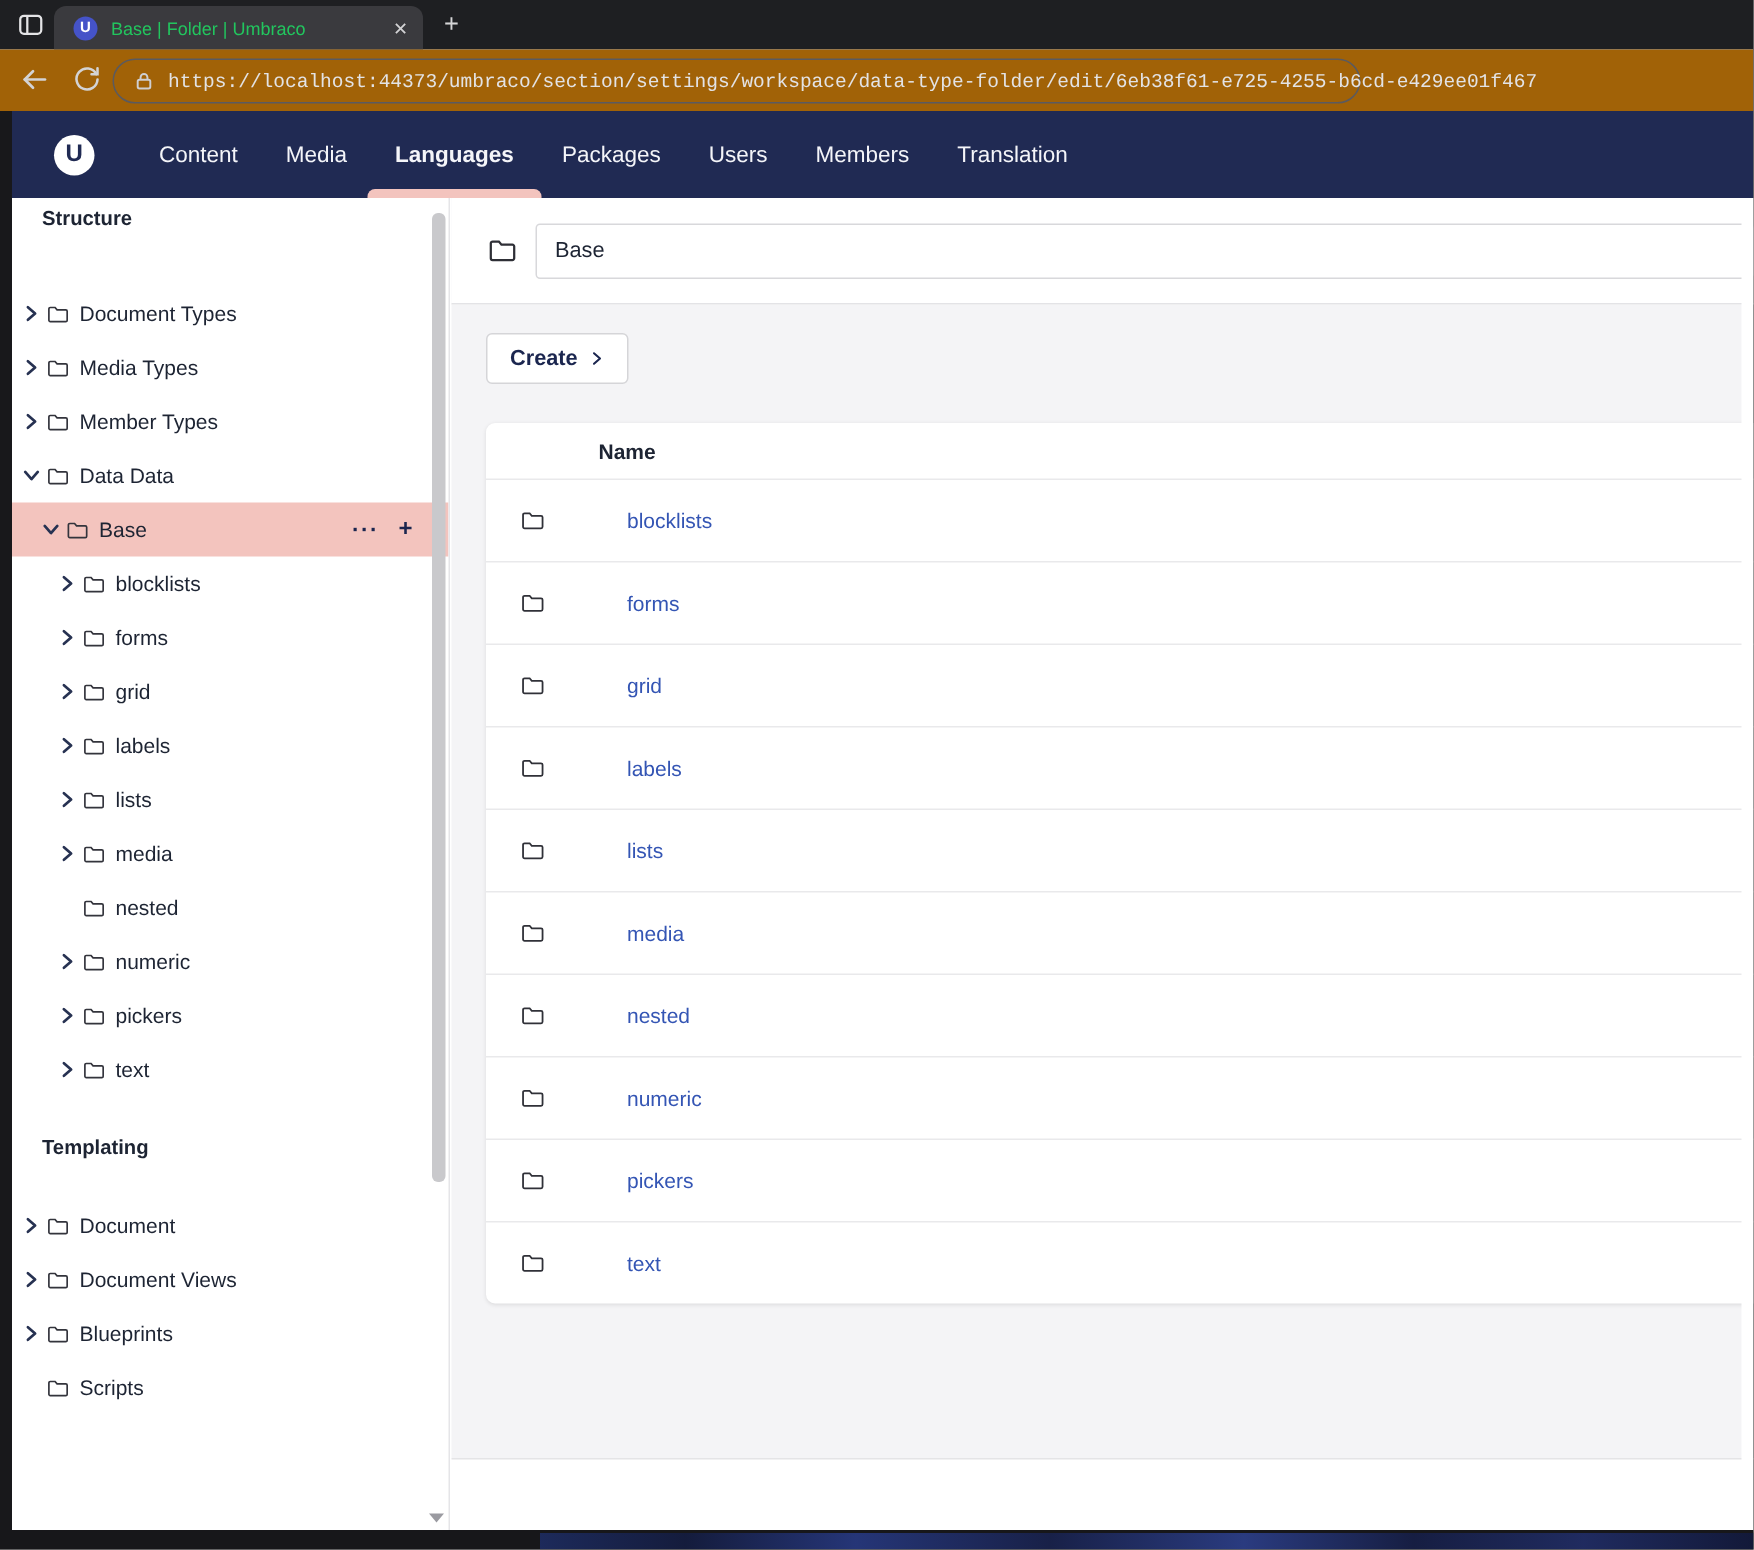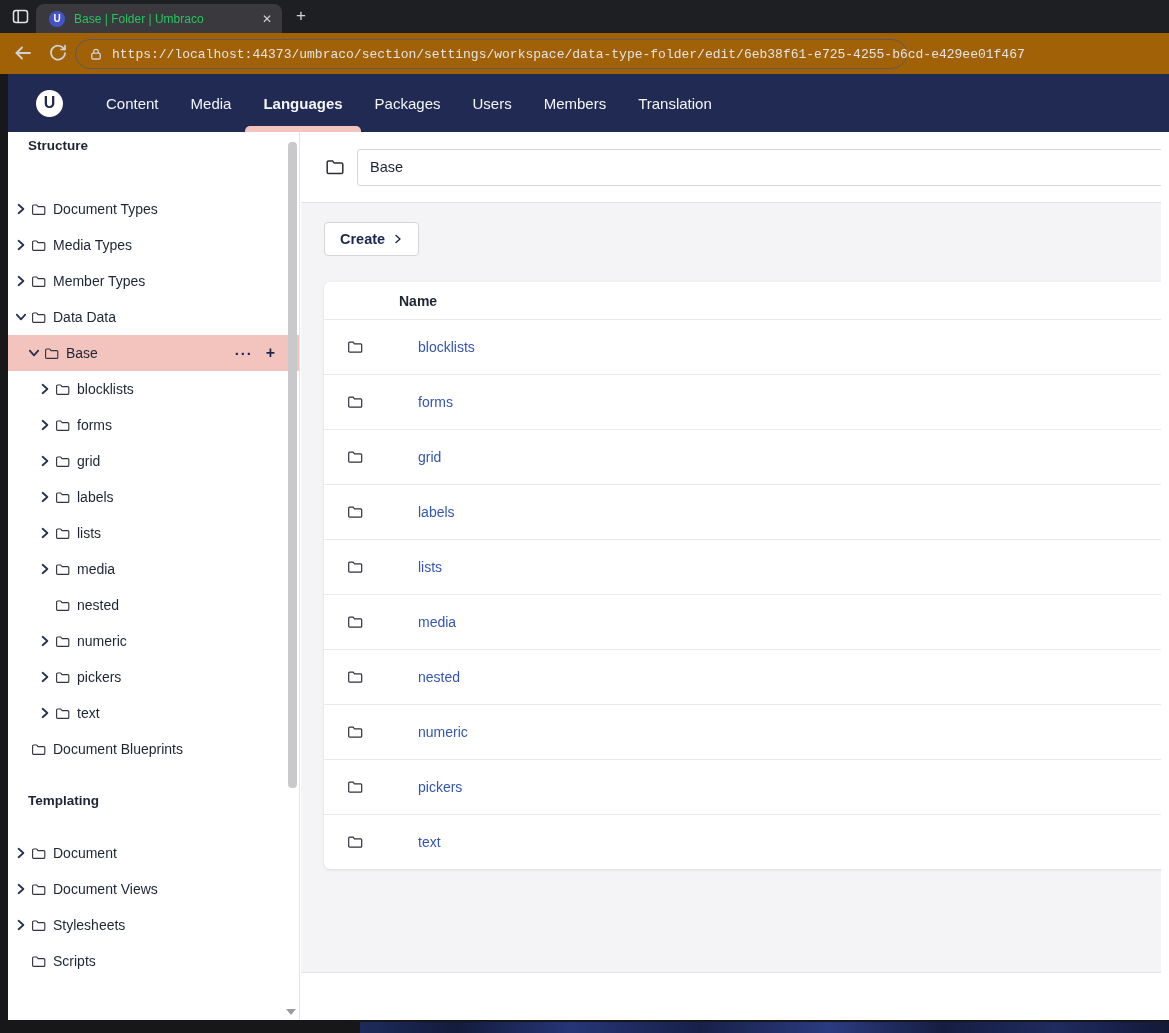--- a/index.html
+++ b/index.html
@@ -366,29 +366,20 @@
             </svg>
           </span>
         <span class="ticon">
             <svg viewBox="0 0 16 16" fill="none" stroke="currentColor" stroke-width="1.2">
               <path d="M1.7 4.2a1 1 0 0 1 1-1h3.4l1.4 1.7h6.2a1 1 0 0 1 1 1v6.3a1 1 0 0 1-1 1H2.7a1 1 0 0 1-1-1z"></path>
             </svg>
           </span>
         <span class="tlabel">text</span>
       </div>
 
-      <div class="trow lvl0">
-        <span class="chev"></span>
-        <span class="ticon">
-            <svg viewBox="0 0 16 16" fill="none" stroke="currentColor" stroke-width="1.2">
-              <path d="M1.7 4.2a1 1 0 0 1 1-1h3.4l1.4 1.7h6.2a1 1 0 0 1 1 1v6.3a1 1 0 0 1-1 1H2.7a1 1 0 0 1-1-1z"></path>
-            </svg>
-          </span>
-        <span class="tlabel">Document Blueprints</span>
-      </div>
 
       <div class="tree-heading h-templating">Templating</div>
 
       <div class="trow lvl0">
         <span class="chev">
             <svg viewBox="0 0 10 10" fill="none" stroke="currentColor" stroke-width="1.5" stroke-linecap="round" stroke-linejoin="round">
               <path d="M3 1.5 7 5 3 8.5"></path>
             </svg>
           </span>
         <span class="ticon">
@@ -415,21 +406,21 @@
         <span class="chev">
             <svg viewBox="0 0 10 10" fill="none" stroke="currentColor" stroke-width="1.5" stroke-linecap="round" stroke-linejoin="round">
               <path d="M3 1.5 7 5 3 8.5"></path>
             </svg>
           </span>
         <span class="ticon">
             <svg viewBox="0 0 16 16" fill="none" stroke="currentColor" stroke-width="1.2">
               <path d="M1.7 4.2a1 1 0 0 1 1-1h3.4l1.4 1.7h6.2a1 1 0 0 1 1 1v6.3a1 1 0 0 1-1 1H2.7a1 1 0 0 1-1-1z"></path>
             </svg>
           </span>
-        <span class="tlabel">Stylesheets</span>
+        <span class="tlabel">Blueprints</span>
       </div>
       <div class="trow lvl0">
         <span class="chev"></span>
         <span class="ticon">
             <svg viewBox="0 0 16 16" fill="none" stroke="currentColor" stroke-width="1.2">
               <path d="M1.7 4.2a1 1 0 0 1 1-1h3.4l1.4 1.7h6.2a1 1 0 0 1 1 1v6.3a1 1 0 0 1-1 1H2.7a1 1 0 0 1-1-1z"></path>
             </svg>
           </span>
         <span class="tlabel">Scripts</span>
       </div>

